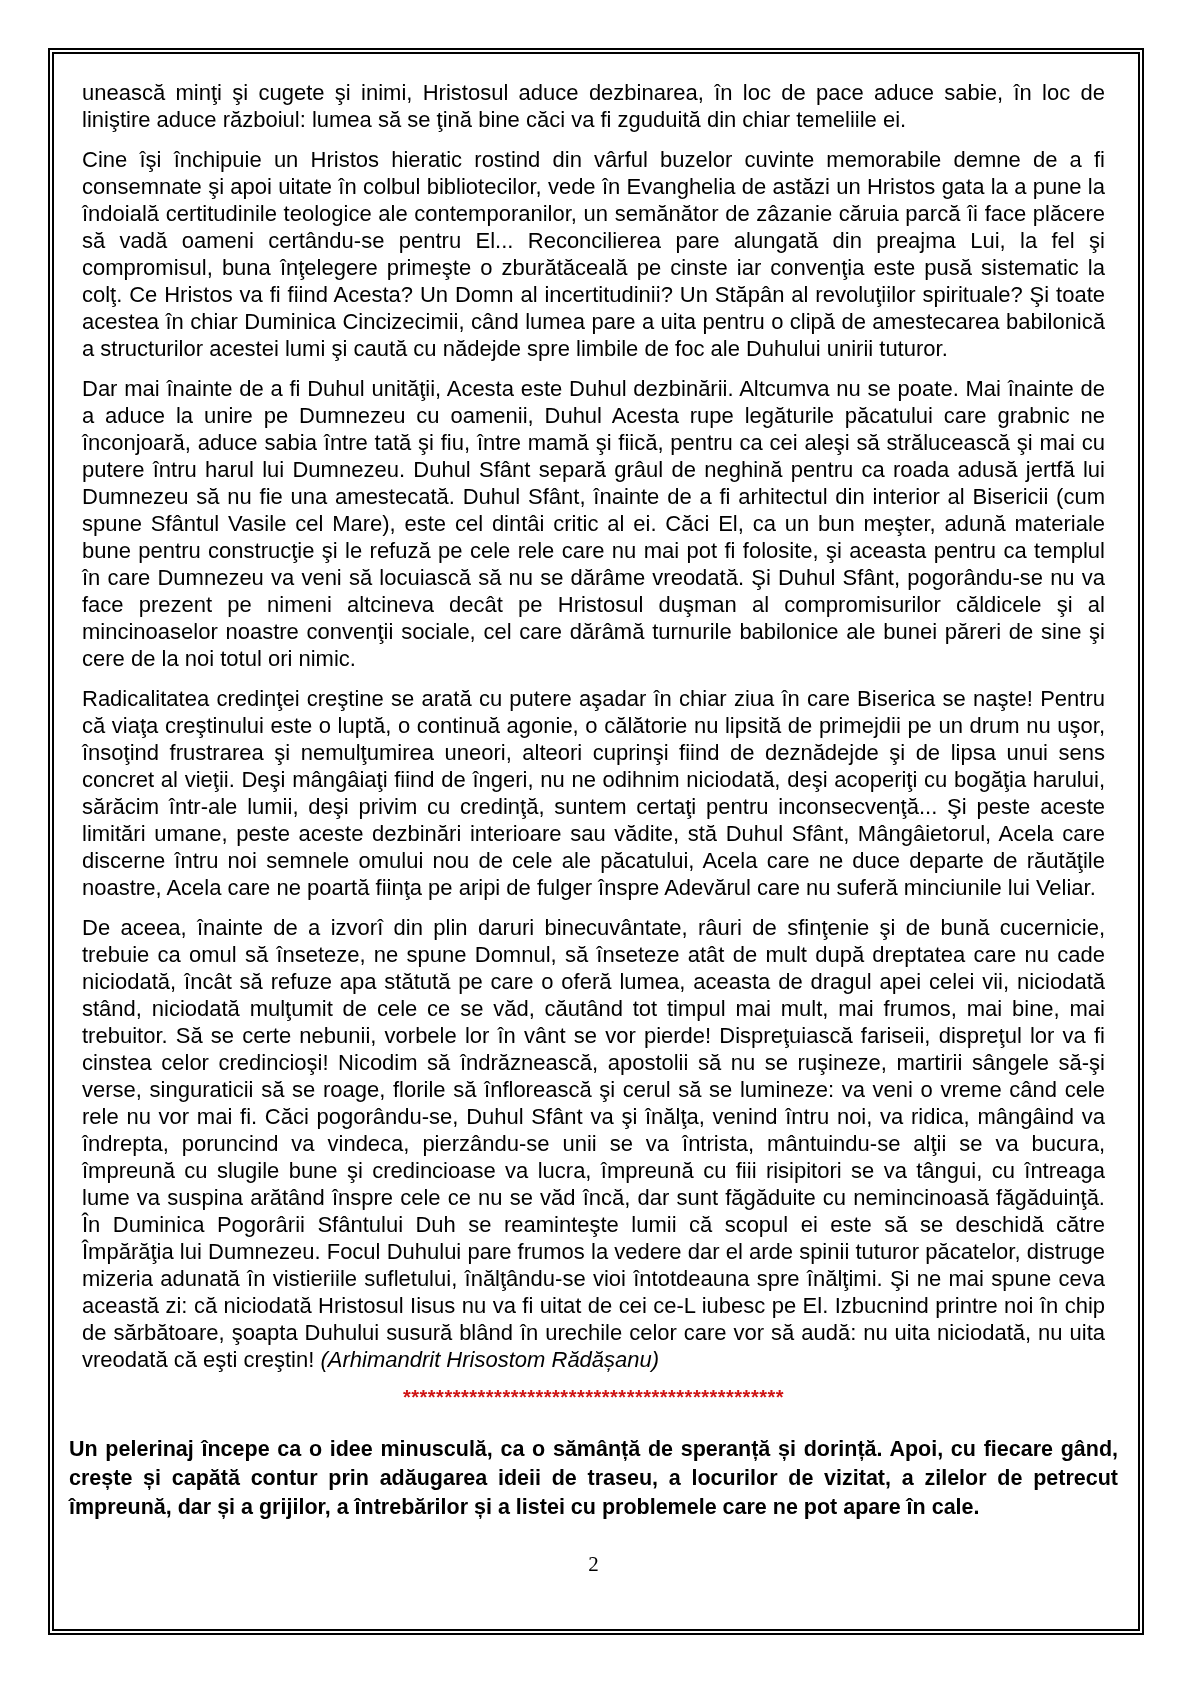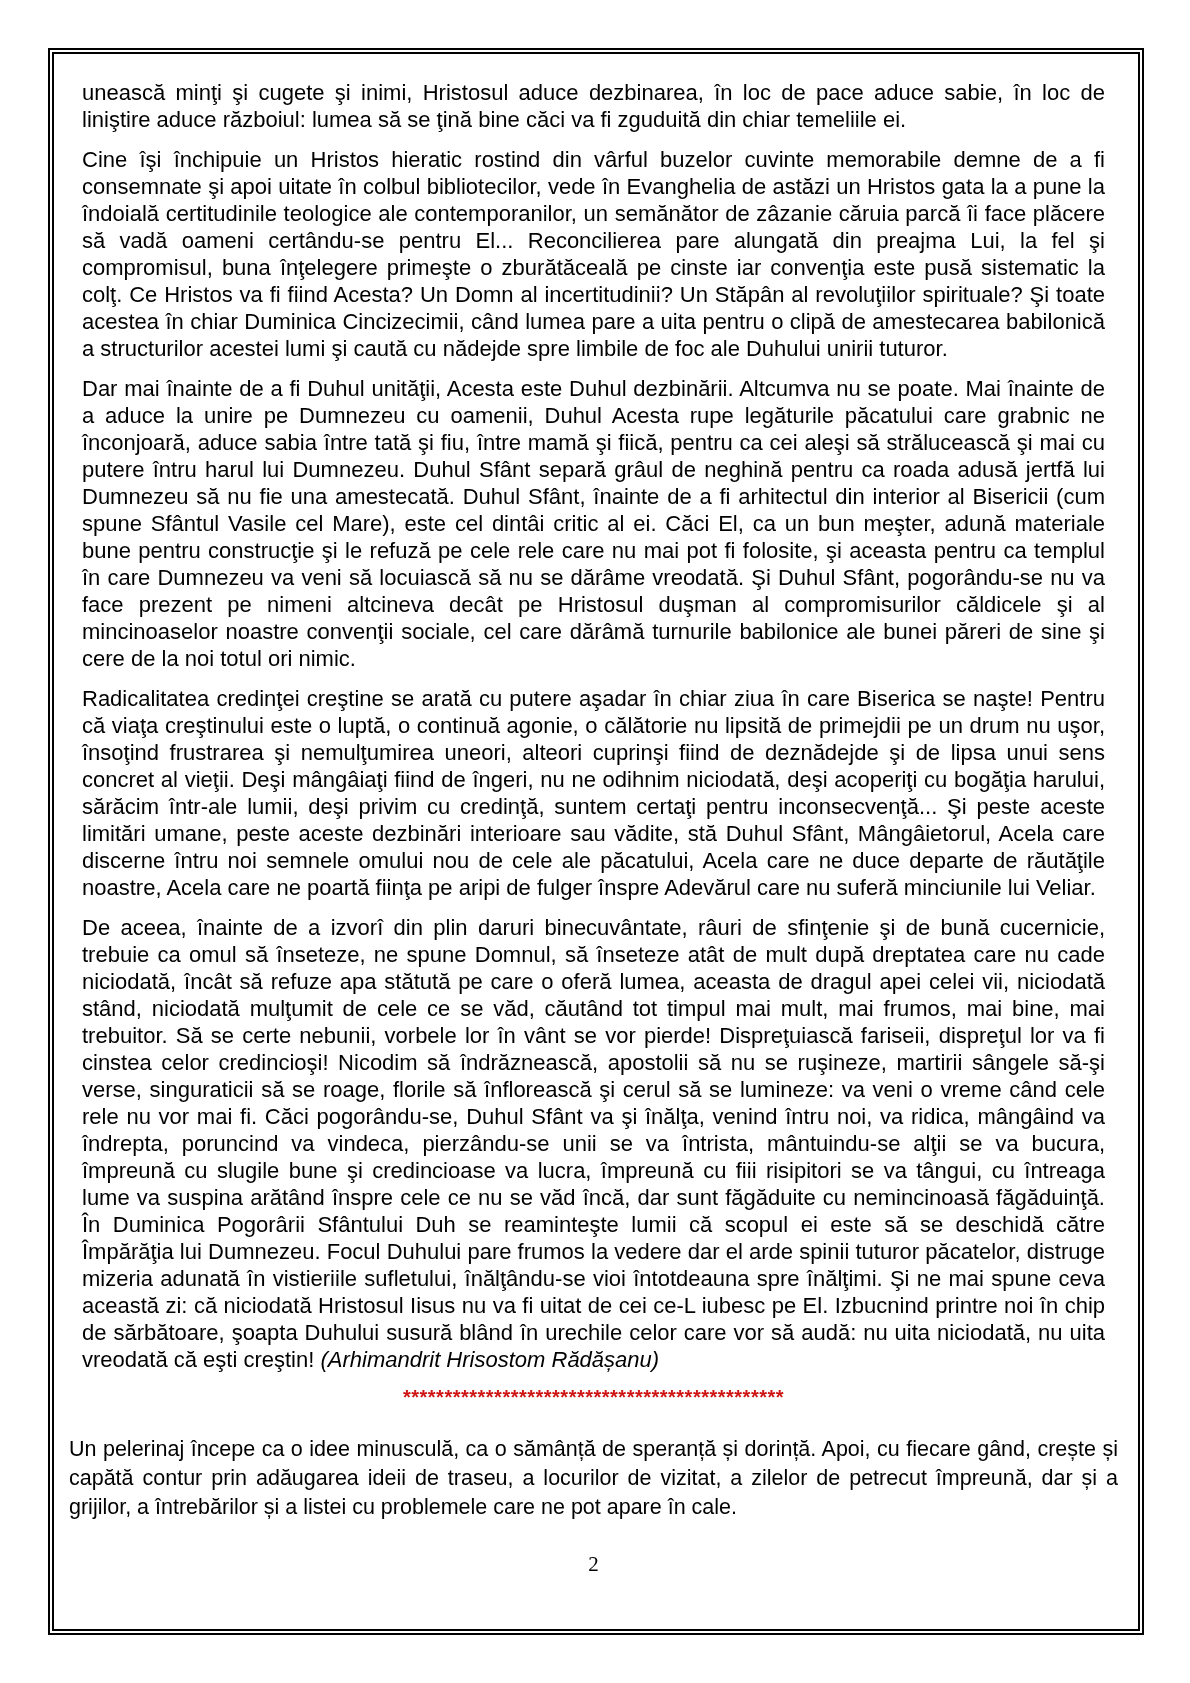--- a/index.html
+++ b/index.html
@@ -50,20 +50,21 @@
     font-weight:bold;
     letter-spacing:-0.3px;
     white-space:nowrap;
     color:var(--accent-red);
     line-height:30px;
   }
   .closing-paragraph{
     margin:27px 0 0 0 !important;
     font-size:21.5px !important;
     line-height:29px !important;
+    font-weight:bold;
   }
   .page-number{
     margin:30px 0 0 0;
     text-align:center;
     font-family:"Liberation Serif", serif;
     font-size:21px;
     color:var(--ink);
   }
 </style>
 </head>

